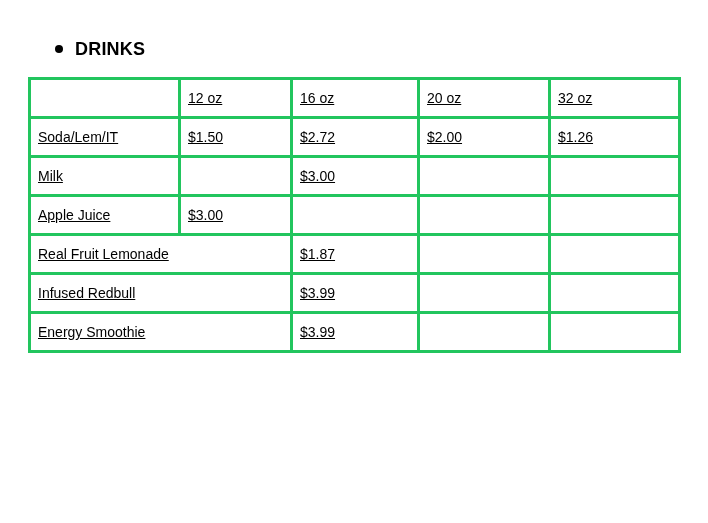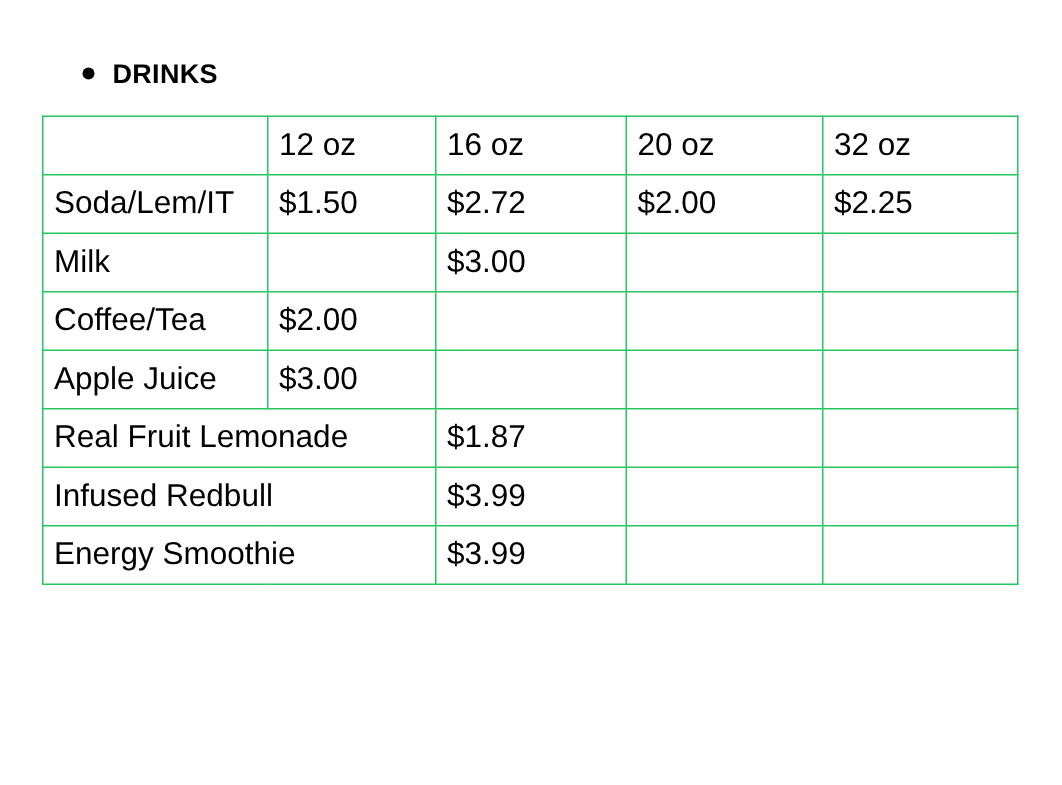--- a/index.html
+++ b/index.html
@@ -42,29 +42,30 @@
   table.price-table {
     position: absolute;
     left: 28px;
     top: 77px;
     width: 650px;
     border-collapse: collapse;
     table-layout: fixed;
   }
   table.price-table th,
   table.price-table td {
-    border: 1px solid #22c55e;
+    border: 3px solid #22c55e;
     height: 39px;
     padding: 0 0 0 7px;
-    font-size: 21px;
+    font-size: 14px;
     font-weight: normal;
     text-align: left;
     vertical-align: middle;
     white-space: nowrap;
     overflow: hidden;
+    text-decoration: underline;
   }
 </style>
 </head>
 <body>
 
 <div class="page">
 
   <div class="heading">
     <span class="bullet"></span>
     <span class="heading-text">DRINKS</span>
@@ -86,33 +87,26 @@
           <th>20 oz</th>
           <th>32 oz</th>
         </tr>
     </thead>
     <tbody id="table-body">
         <tr>
           <td colspan="1">Soda/Lem/IT</td>
           <td>$1.50</td>
           <td>$2.72</td>
           <td>$2.00</td>
-          <td>$2.25</td>
+          <td>$1.26</td>
         </tr>
         <tr>
           <td colspan="1">Milk</td>
           <td></td>
           <td>$3.00</td>
-          <td></td>
-          <td></td>
-        </tr>
-        <tr>
-          <td colspan="1">Coffee/Tea</td>
-          <td>$2.00</td>
-          <td></td>
           <td></td>
           <td></td>
         </tr>
         <tr>
           <td colspan="1">Apple Juice</td>
           <td>$3.00</td>
           <td></td>
           <td></td>
           <td></td>
         </tr>

